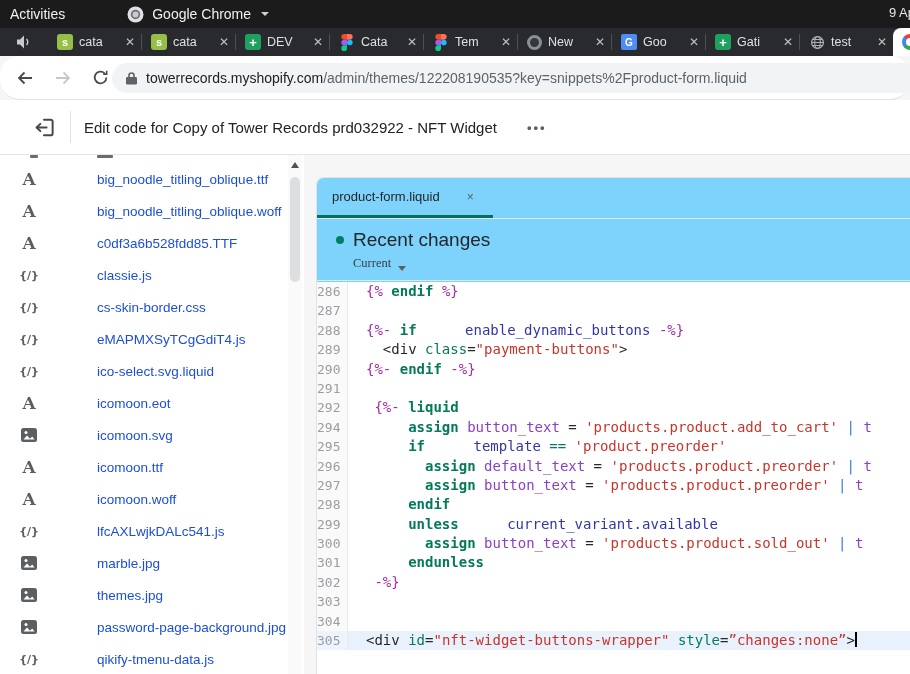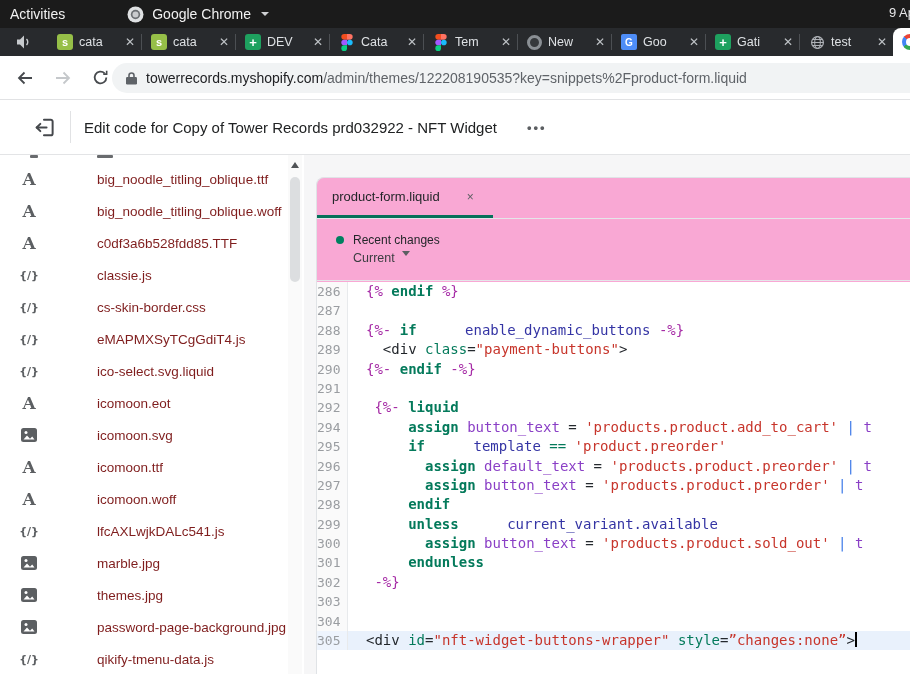--- a/index.html
+++ b/index.html
@@ -31,21 +31,21 @@
   .fv-sheets    { background:#1ea15f; font-size:13px; }
   .fv-translate { background:#4e8df7; border-radius:2px; font-size:10px; }
   .fv-new { width:15px; height:15px; background:#35383b; border:3px solid #8a8f94; border-radius:50%; }
   .gq { position:relative; width:16px; height:16px; flex:none; }
   .gq-c { position:absolute; inset:0; border-radius:50%;
           background:conic-gradient(from -45deg,#ea4335 0 95deg,#fbbc05 95deg 190deg,#34a853 190deg 278deg,#4285f4 278deg 360deg); }
   .gq-h { position:absolute; left:4px; top:4px; width:8px; height:8px; border-radius:50%; background:#fff; }
 
   
   #toolbar { position:absolute; left:0; top:56px; width:910px; height:44px; background:#fff;
-             border-bottom:1px solid #e1e2e4; }
+             border-bottom:1px solid #e1e2e4;border-radius:20px; }
   .nav-ic { position:absolute; top:13px; }
   #back-ic { left:16px; } #fwd-ic { left:54px; } #reload-ic { left:92px; top:13px; }
   .omnibox { position:absolute; left:112px; top:7px; width:820px; height:30px; background:#f1f3f4;
              border-radius:15px; display:flex; align-items:center; padding-left:14px; gap:9px; }
   .url { font-size:14px; white-space:nowrap; }
   .url .domain { color:#202124; } .url .path { color:#5f6368; }
 
   
   #appheader { position:absolute; left:0; top:100px; width:910px; height:55px; background:#fff;
                border-bottom:1px solid #e3e4e6; display:flex; align-items:center;padding-left:16px; }
@@ -54,39 +54,39 @@
   .page-title { margin-left:13px; font-size:15px; color:#202223; }
   .dots-btn { margin-left:30px; color:#5c5f62; font-size:13px; font-weight:bold; letter-spacing:2px; }
 
   
   #sidebar { position:absolute; left:0; top:155px; width:304px; height:519px; background:#fff; overflow:hidden; }
   #file-list { padding-top:8px; }
   .file-row { height:32px; display:flex; align-items:center; padding-left:18px; gap:13px; }
   .file-icon { width:22px; text-align:center; color:#5c5f62; display:flex; justify-content:center; }
   .ic-font { font-family:"DejaVu Serif",serif; font-weight:bold; font-size:17px; line-height:1; }
   .ic-code { font-size:11px; font-weight:bold; font-family:"DejaVu Sans",sans-serif; }
-  .file-name { font-size:13.5px; color:#7f1d1d; white-space:nowrap;padding-left:44px; }
+  .file-name { font-size:13.5px; color:#1d4ed8; white-space:nowrap;padding-left:44px; }
   .frag { position:absolute; top:0; height:3px; background:#43464a; border-radius:1px; opacity:.8; }
   #sb-scroll { position:absolute; left:288px; top:155px; width:14px; height:519px; background:#fafafa; }
   .sb-up { width:0; height:0; border-left:4px solid transparent; border-right:4px solid transparent;
            border-bottom:6px solid #505356; margin:7px auto 0; }
   .sb-thumb { position:absolute; left:2px; top:22px; width:10px; height:105px; background:#dcdee0; border-radius:5px; }
 
   
-  #editor-card { position:absolute; left:316px; top:177px; width:594px; height:497px; background:#f9a8d4;
+  #editor-card { position:absolute; left:316px; top:177px; width:594px; height:497px; background:#7dd3fc;
                  border:1px solid #e0e3e6; border-right:none; border-bottom:none; border-radius:8px 0 0 0; }
   .etabbar { height:41px; border-bottom:1px solid #e4e6e9; display:flex; }
   .etab { display:flex; align-items:center; gap:27px; padding:0 19px 0 15px; border-bottom:3px solid #06715a;
           font-size:13px; color:#24262a; }
   .etab-close { color:#5c5f62; font-size:12px; }
   .recent { height:62px; border-bottom:1px solid #e4e6e9; padding:9px 0 0 19px; }
   .recent-l1 { display:flex; align-items:center; gap:9px; height:23px; }
   .gdot { width:8px; height:8px; border-radius:50%; background:#008060; }
-  .recent-label { font-size:12px; color:#24262a; }
-  .recent-l2 { display:flex; align-items:flex-start; gap:7px; padding-left:17px; height:20px; }
+  .recent-label { font-size:19px; color:#24262a; }
+  .recent-l2 { display:flex; align-items:flex-end; gap:7px; padding-left:17px; height:20px;font-family:Liberation Serif, serif; }
   .current-label { font-size:12.5px; color:#3a3d40; }
   .dd-caret { width:0; height:0; border-left:4.5px solid transparent; border-right:4.5px solid transparent;
               border-top:5px solid #5c5f62; }
 
   
   #code-area { position:absolute; left:0; top:104px; right:0; bottom:0; overflow:hidden; background:#fff;
                cursor:text; }
   .cm-row { display:flex; height:19.4px; }
   .cm-gut { width:31px; flex:none; text-align:right; padding-right:7px; background:#fafafa;
             border-right:1px solid #e8eaec; color:#9a9da1;

